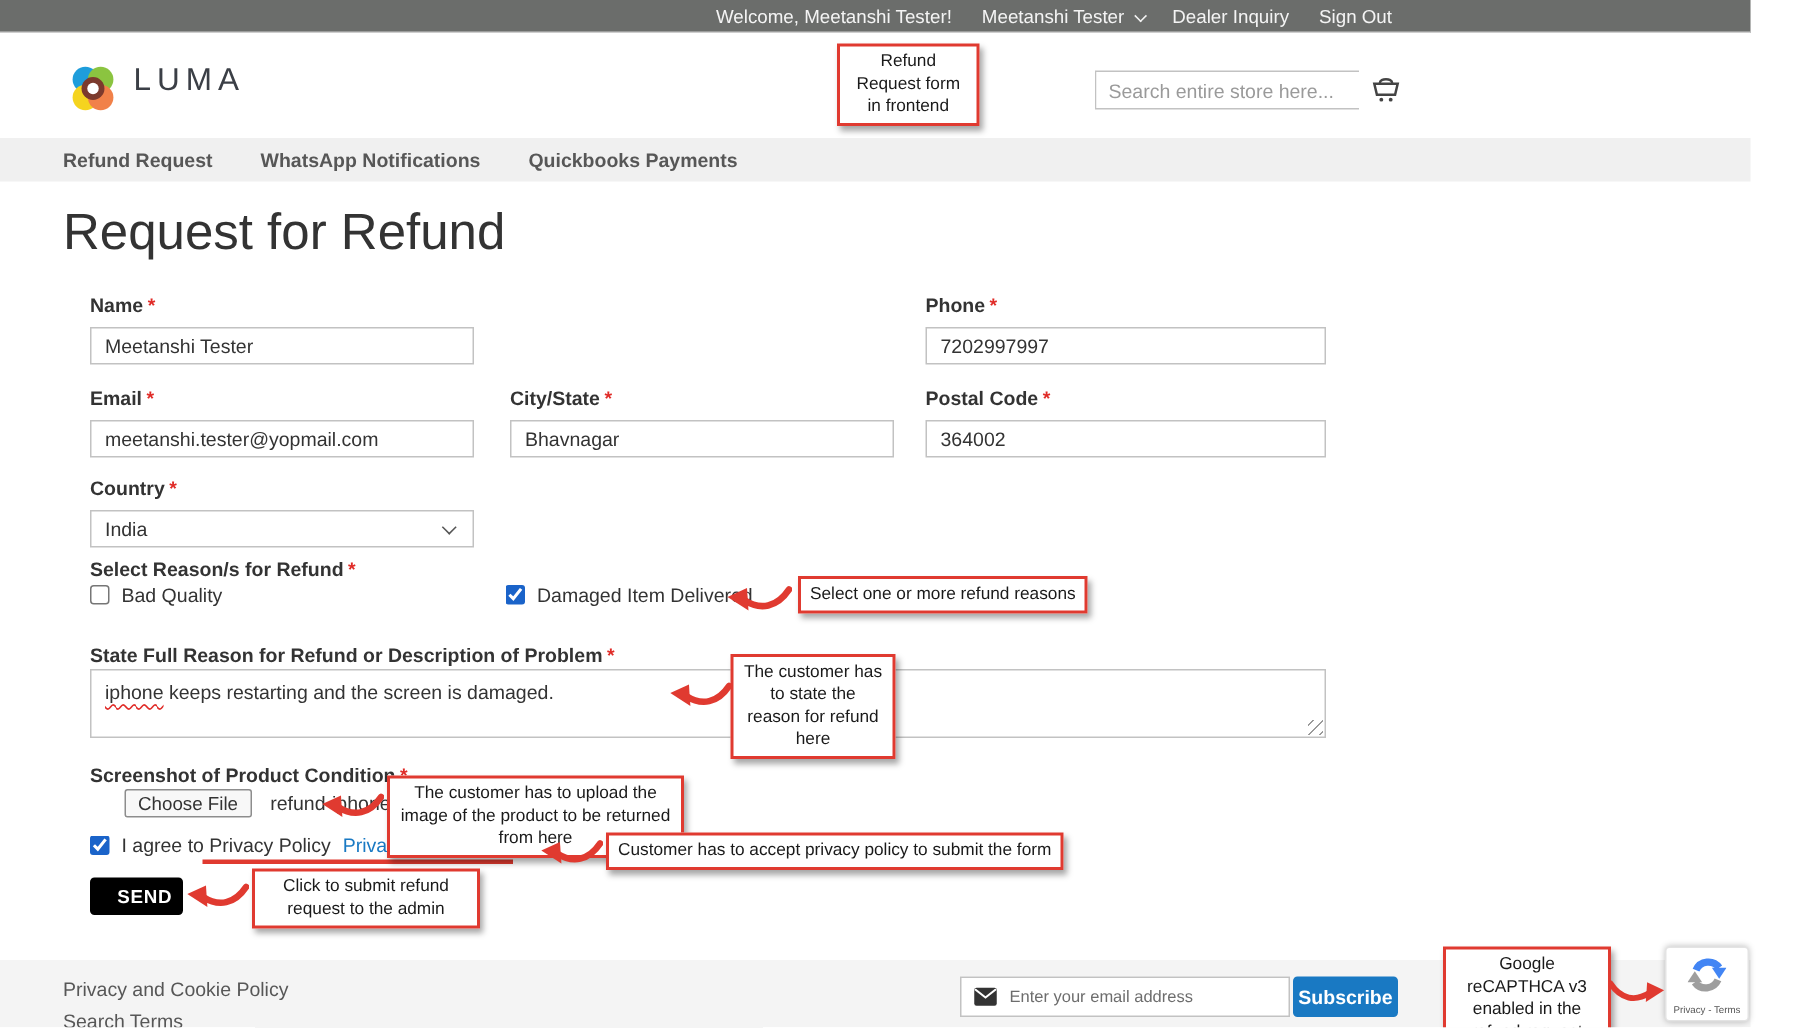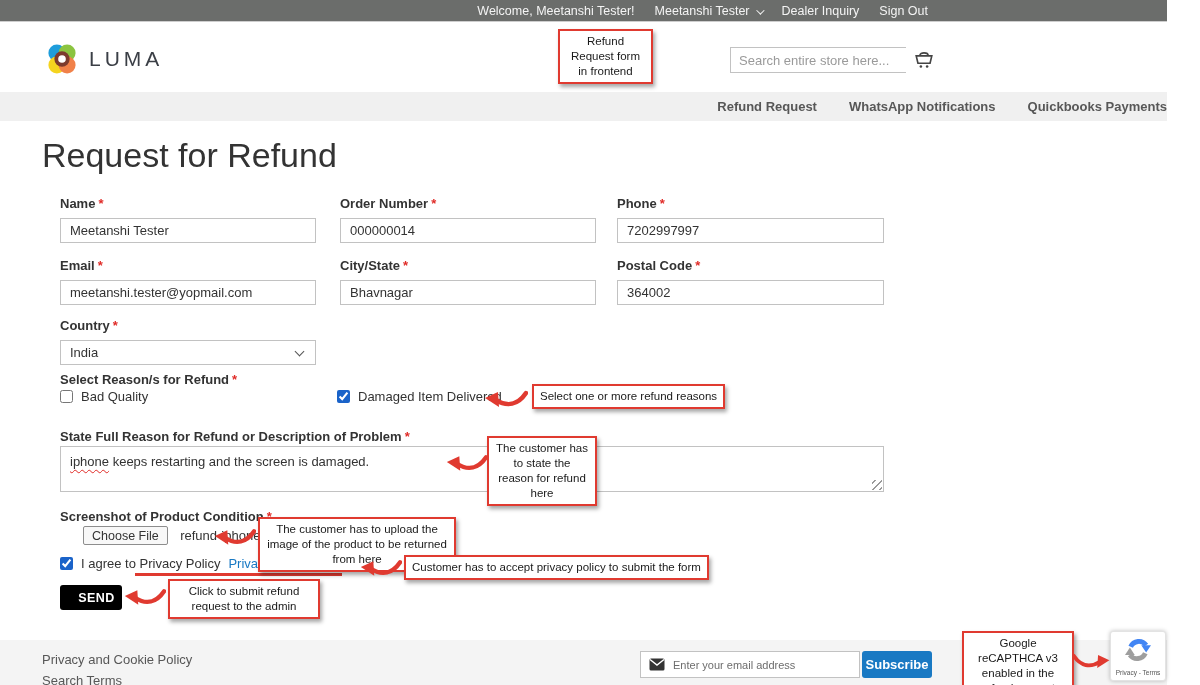--- a/index.html
+++ b/index.html
@@ -5,29 +5,29 @@
   * { margin:0; padding:0; box-sizing:border-box; }
   body { font-family:"Liberation Sans", sans-serif; background:#fff; }
   .stage { position:relative; width:1200px; height:685px; overflow:hidden; background:#fff; }
 
   
   .topbar { position:absolute; left:0; top:0; width:1167px; height:22px; background:#6b6d6b; border-bottom:1px solid #cecece; }
   .topbar-inner { position:absolute; right:239px; top:0; height:22px; display:flex; align-items:center; gap:20px; color:#f4f4f4; font-size:12.5px; }
   .chev { display:inline-block; width:6px; height:6px; border-right:1.5px solid #f4f4f4; border-bottom:1.5px solid #f4f4f4; transform:rotate(45deg) translateY(-2px); margin-left:6px; }
 
   
-  .logo-wrap { position:absolute; left:45px; top:42px; display:flex; align-items:center; gap:10px; }
+  .logo-wrap { position:absolute; left:45px; top:42px; display:flex; gap:10px; }
   .logo-text { font-size:21px; letter-spacing:4px; color:#3b3f46; font-weight:500; }
   .search-box { position:absolute; left:730px; top:47px; width:176px; height:26px; border:1px solid #c2c2c2; background:#fff; display:flex; align-items:flex-end; }
   .search-box input { border:0; outline:none; flex:1; height:24px; padding:0 8px; font-size:13px; color:#333; font-family:"Liberation Sans",sans-serif; }
   .search-box input::placeholder { color:#9a9a9a; }
   .cart-icon { position:absolute; left:913px; top:49px; }
 
   
-  .nav { position:absolute; left:0; top:92px; width:1167px; height:29px; background:#f0f0f0; display:flex; align-items:center; gap:32px; padding-left:42px;justify-content:flex-end; }
+  .nav { position:absolute; left:0; top:92px; width:1167px; height:29px; background:#f0f0f0; display:flex; align-items:center; gap:32px; padding-left:42px; }
   .nav-item { font-size:13px; font-weight:700; color:#575757; cursor:pointer; }
 
   .page-title { position:absolute; left:42px; top:136px; font-size:34px; font-weight:300; color:#333; }
 
   
   .cell { position:absolute; }
   .field-label { font-size:13px; font-weight:700; color:#333; margin-bottom:7px; }
   .req { color:#e02b27; margin-left:3px; }
   .text-input { width:100%; height:25px; border:1px solid #c2c2c2; padding:0 9px; font-size:13px; color:#333; font-family:"Liberation Sans",sans-serif; background:#fff; }
   .select { position:relative; width:100%; height:25px; border:1px solid #c2c2c2; background:#fff; font-size:13px; color:#333; display:flex; align-items:center; padding:0 9px; cursor:pointer; }
@@ -110,24 +110,20 @@
     <span class="nav-item">WhatsApp Notifications</span>
     <span class="nav-item">Quickbooks Payments</span>
   </div>
 
   <h1 class="page-title">Request for Refund</h1>
 
   <div class="cell" style="left:60px; top:196px; width:256px;">
     <div class="field-label"><span>Name</span><span class="req">*</span></div>
     <input class="text-input" value="Meetanshi Tester" style="">
   </div>
-  <div class="cell" style="left:340px; top:196px; width:256px;">
-    <div class="field-label"><span>Order Number</span><span class="req">*</span></div>
-    <input class="text-input" value="000000014" style="">
-  </div>
   <div class="cell" style="left:617px; top:196px; width:267px;">
     <div class="field-label"><span>Phone</span><span class="req">*</span></div>
     <input class="text-input" value="7202997997" style="">
   </div>
 
   <div class="cell" style="left:60px; top:258px; width:256px;">
     <div class="field-label"><span>Email</span><span class="req">*</span></div>
     <input class="text-input" value="meetanshi.tester@yopmail.com" style="">
   </div>
   <div class="cell" style="left:340px; top:258px; width:256px;">

